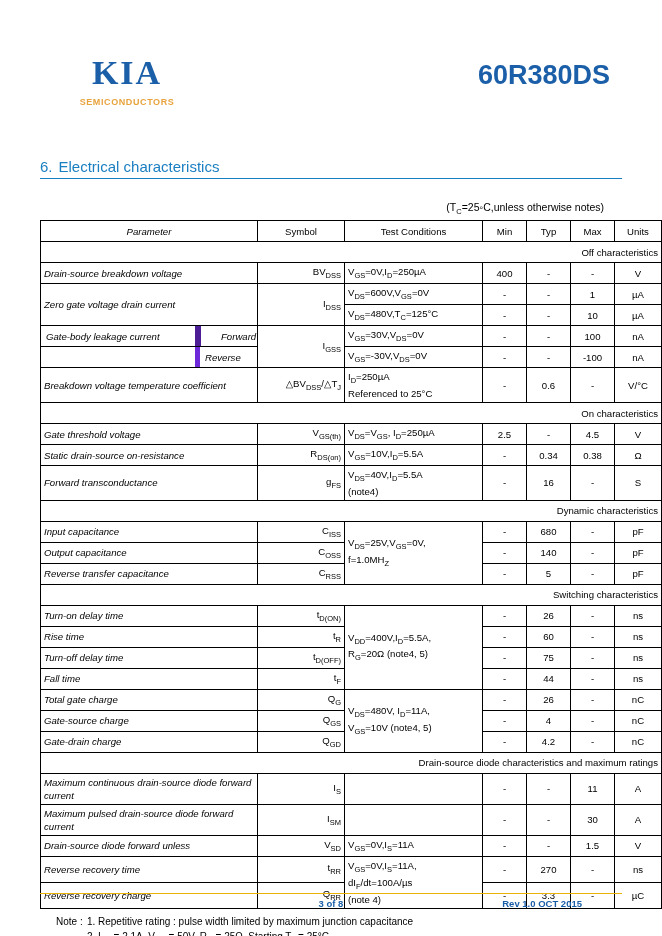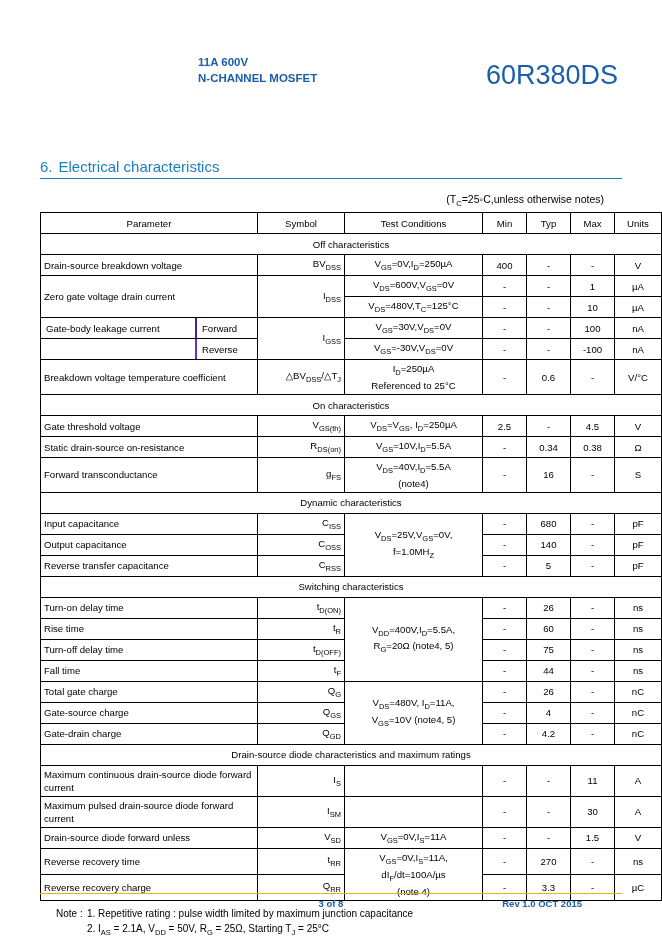--- a/index.html
+++ b/index.html
@@ -52,67 +52,67 @@
     position: absolute;
     left: 158px;
     top: 10px;
     font-size: 11.5px;
     color: #1a5fa8;
     font-weight: bold;
     line-height: 16px;
   }
   .part-no {
     position: absolute;
-    right: 4px;
+    right: 12px;
     top: 16px;
     font-size: 27px;
     color: #1a5fa8;
-    font-weight: normal;
+    font-weight: bold;
     font-family: "Liberation Sans", sans-serif;
   }
   
   .section {
     margin-top: 36px;
     color: #1a7fc1;
     font-size: 15px;
     padding-bottom: 3px;
     border-bottom: 1px solid #1a7fc1;
   }
   .section .num { margin-right: 6px; }
   .cond-line {
     text-align: right;
     font-size: 10.5px;
-    margin-top: 14px;
+    margin-top: 22px;
     margin-bottom: 4px;
     padding-right: 18px;
   }
   
   table.spec {
     border-collapse: collapse;
     width: 581px;
     font-size: 9.6px;
     table-layout: fixed;
   }
   table.spec td, table.spec th {
     border: 1px solid #000;
     padding: 2px 3px;
     vertical-align: middle;
     height: 16px;
   }
   table.spec th {
     font-weight: normal;
     text-align: center;
   }
-  .c-param   { width: 210px; text-align: left; padding-left: 5px;}
+  .c-param   { width: 210px; text-align: left; padding-left: 5px; font-style: italic;}
   .c-sym     { width: 80px;  text-align: right; }
-  .c-cond    { width: 131px; text-align: center; }
+  .c-cond    { width: 131px; text-align: left; }
   .c-min,.c-typ,.c-max { width: 37px; text-align: center; }
   .c-unit    { width: 40px; text-align: center; }
   .grouphead {
-    text-align: center;
+    text-align: right;
     padding-left: 5px;
   }
   .sub { font-size: 7.5px; vertical-align: sub; }
   .two-line { line-height: 13px; }
   
   .notes {
     margin-top: 6px;
     font-size: 10px;
     line-height: 14.5px;
     padding-left: 16px;
@@ -144,23 +144,23 @@
     right: 40px;
     top: 4px;
   }
 </style>
 </head>
 <body>
 
 <div class="page">
 
   <div class="header">
-    <div class="head-mid">
-      <div>11A 600V</div>
-      <div>N-CHANNEL MOSFET</div>
+    <div class="logo-block">
+      <div class="logo-text">KIA</div>
+      <div class="logo-sub">SEMICONDUCTORS</div>
     </div>
     <div class="part-no">60R380DS</div>
   </div>
 
   <div class="section">
     <span class="num">6.</span><span>Electrical characteristics</span>
   </div>
 
   <div class="cond-line">
     (T<span class="sub">C</span>=25◦C,unless otherwise notes)
@@ -205,35 +205,35 @@
         <td class="c-cond">V<span class="sub">DS</span>=480V,T<span class="sub">C</span>=125°C</td>
         <td class="c-min">-</td>
         <td class="c-typ">-</td>
         <td class="c-max">10</td>
         <td class="c-unit">µA</td>
       </tr>
       <tr>
         <td class="c-param" style="padding:0;">
           <div style="display:flex;align-items:stretch;height:100%;gap:32px;">
             <div style="flex:1;display:flex;align-items:center;padding-left:5px;">Gate-body leakage current</div>
-            <div style="width:62px;border-left:2px solid #4c1d95;display:flex;align-items:center;padding-left:5px;box-sizing:border-box;">Forward</div>
+            <div style="width:62px;border-left:6px solid #4c1d95;display:flex;align-items:center;padding-left:20px;box-sizing:border-box;">Forward</div>
           </div>
         </td>
         <td class="c-sym" rowspan="2">I<span class="sub">GSS</span></td>
         <td class="c-cond">V<span class="sub">GS</span>=30V,V<span class="sub">DS</span>=0V</td>
         <td class="c-min">-</td>
         <td class="c-typ">-</td>
         <td class="c-max">100</td>
         <td class="c-unit">nA</td>
       </tr>
       <tr>
         <td class="c-param" style="padding:0;">
           <div style="display:flex;align-items:stretch;height:100%;">
             <div style="flex:1;"></div>
-            <div style="width:62px;border-left:2px solid #6d28d9;display:flex;align-items:center;padding-left:5px;box-sizing:border-box;">Reverse</div>
+            <div style="width:62px;border-left:5px solid #6d28d9;display:flex;align-items:center;padding-left:5px;box-sizing:border-box;">Reverse</div>
           </div>
         </td>
         <td class="c-cond">V<span class="sub">GS</span>=-30V,V<span class="sub">DS</span>=0V</td>
         <td class="c-min">-</td>
         <td class="c-typ">-</td>
         <td class="c-max">-100</td>
         <td class="c-unit">nA</td>
       </tr>
       <tr>
         <td class="c-param two-line">Breakdown voltage temperature coefficient</td>

